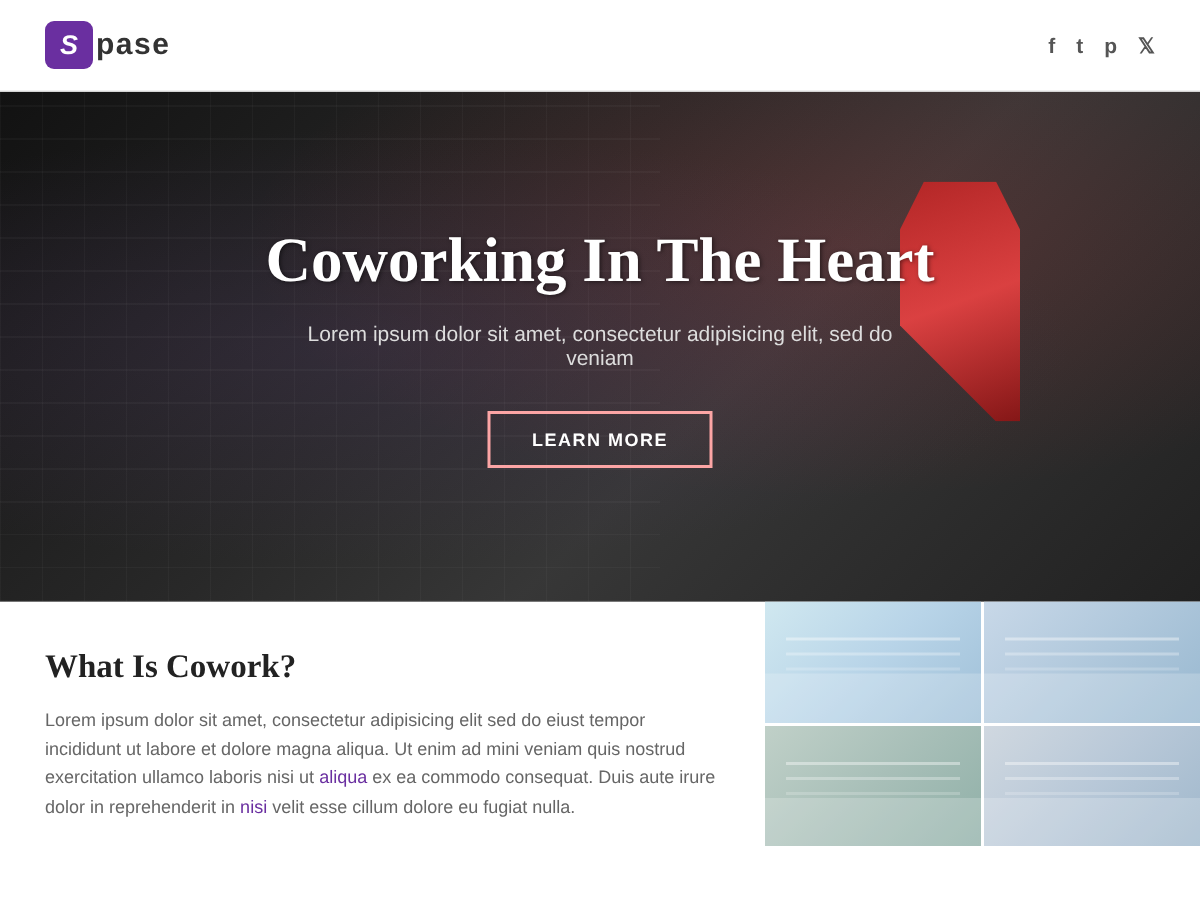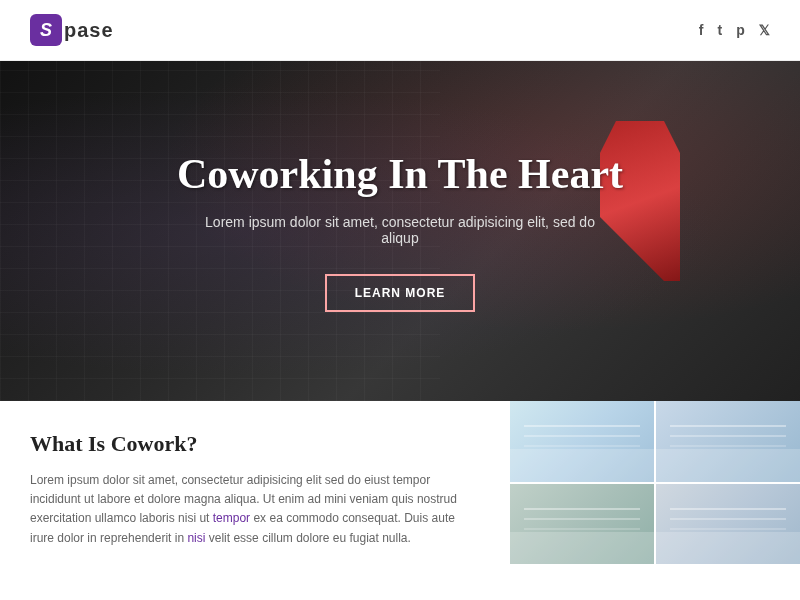--- a/index.html
+++ b/index.html
@@ -230,30 +230,30 @@
   </div>
 </header>
 
 <section class="hero">
   <div class="hero-bg"></div>
   <div class="hero-bg-overlay"></div>
   <div class="hero-keyboard"></div>
   <div class="hero-red-accent"></div>
   <div class="hero-content">
     <h1 class="hero-title">Coworking In The Heart</h1>
-    <p class="hero-subtitle">Lorem ipsum dolor sit amet, consectetur adipisicing elit, sed do aliqup</p>
+    <p class="hero-subtitle">Lorem ipsum dolor sit amet, consectetur adipisicing elit, sed do veniam</p>
     <button class="hero-btn">LEARN MORE</button>
   </div>
 </section>
 
 <section class="content-section">
   <div class="content-left">
     <h2 class="content-title">What Is Cowork?</h2>
     <p class="content-text">
-      <span>Lorem ipsum dolor sit amet, consectetur adipisicing elit sed do eiust tempor incididunt ut labore et dolore magna aliqua. Ut enim ad mini veniam quis nostrud exercitation ullamco laboris nisi ut </span><a href="#">tempor</a><span> ex ea commodo consequat. Duis aute irure dolor in reprehenderit in </span><a href="#">nisi</a><span> velit esse cillum dolore eu fugiat nulla.</span>
+      <span>Lorem ipsum dolor sit amet, consectetur adipisicing elit sed do eiust tempor incididunt ut labore et dolore magna aliqua. Ut enim ad mini veniam quis nostrud exercitation ullamco laboris nisi ut </span><a href="#">aliqua</a><span> ex ea commodo consequat. Duis aute irure dolor in reprehenderit in </span><a href="#">nisi</a><span> velit esse cillum dolore eu fugiat nulla.</span>
     </p>
   </div>
   <div class="content-right">
     <div class="img-placeholder office-1"></div>
     <div class="img-placeholder office-2"></div>
     <div class="img-placeholder office-3"></div>
     <div class="img-placeholder office-4"></div>
   </div>
 </section>
 

